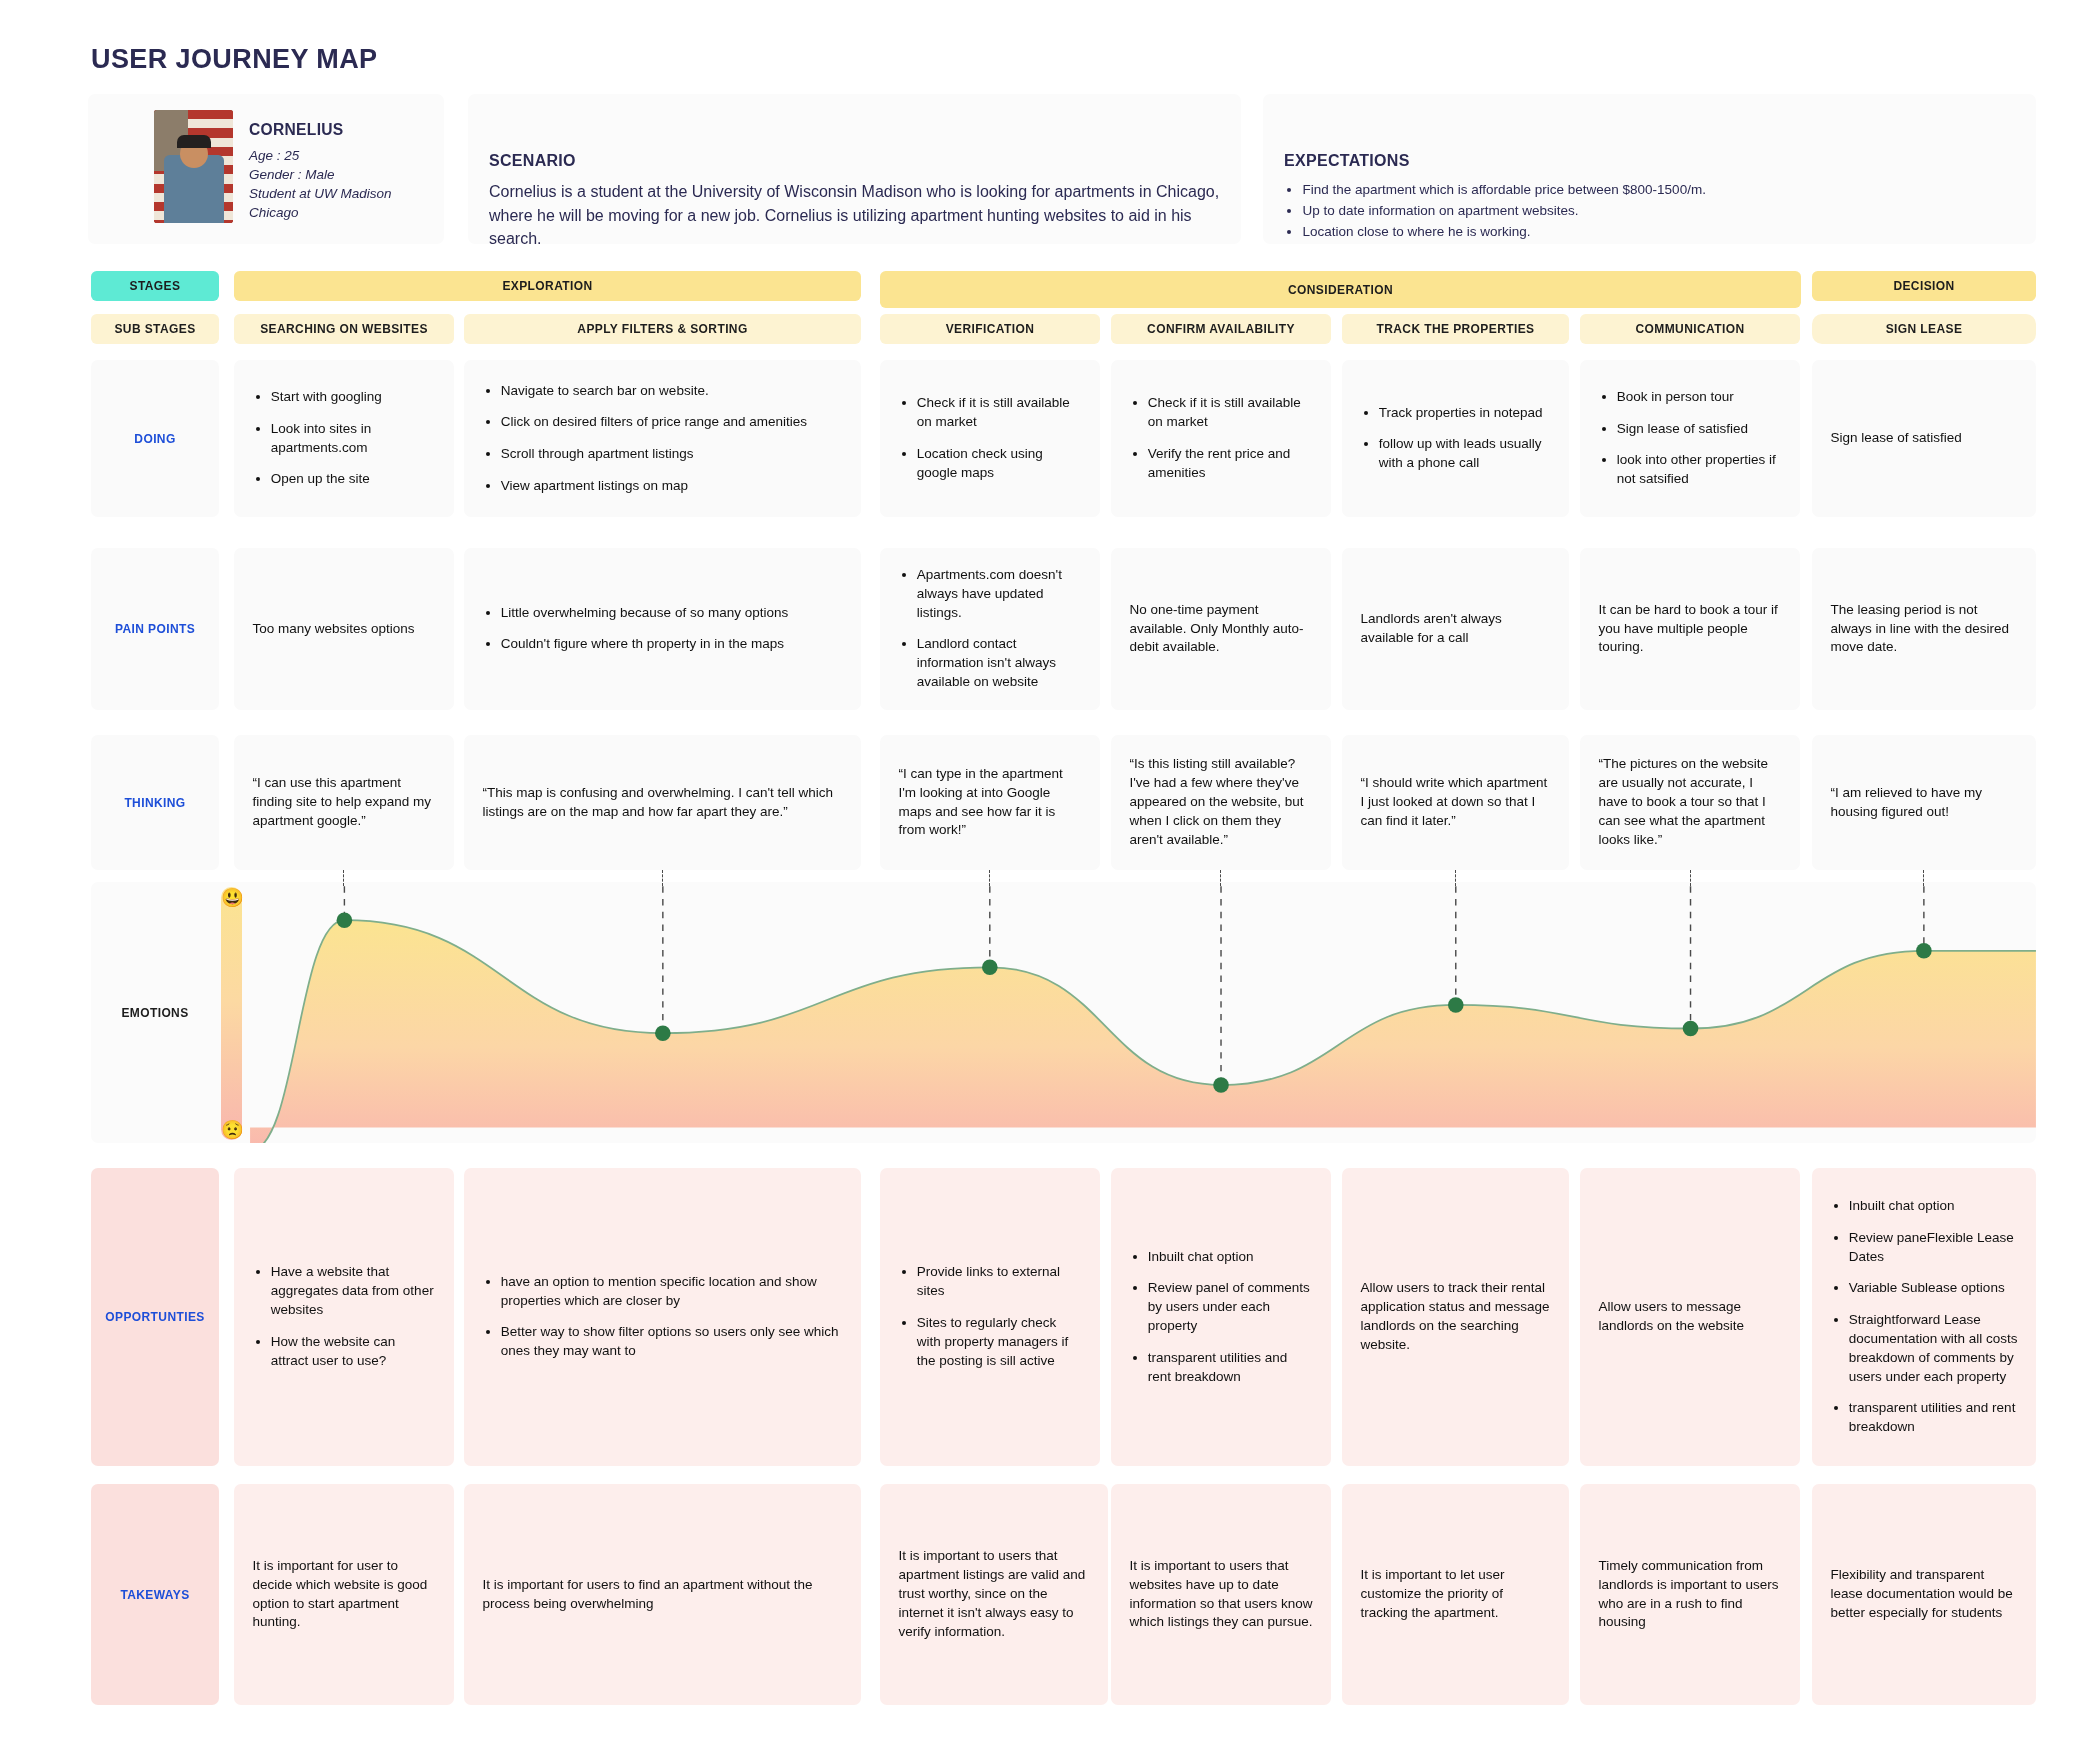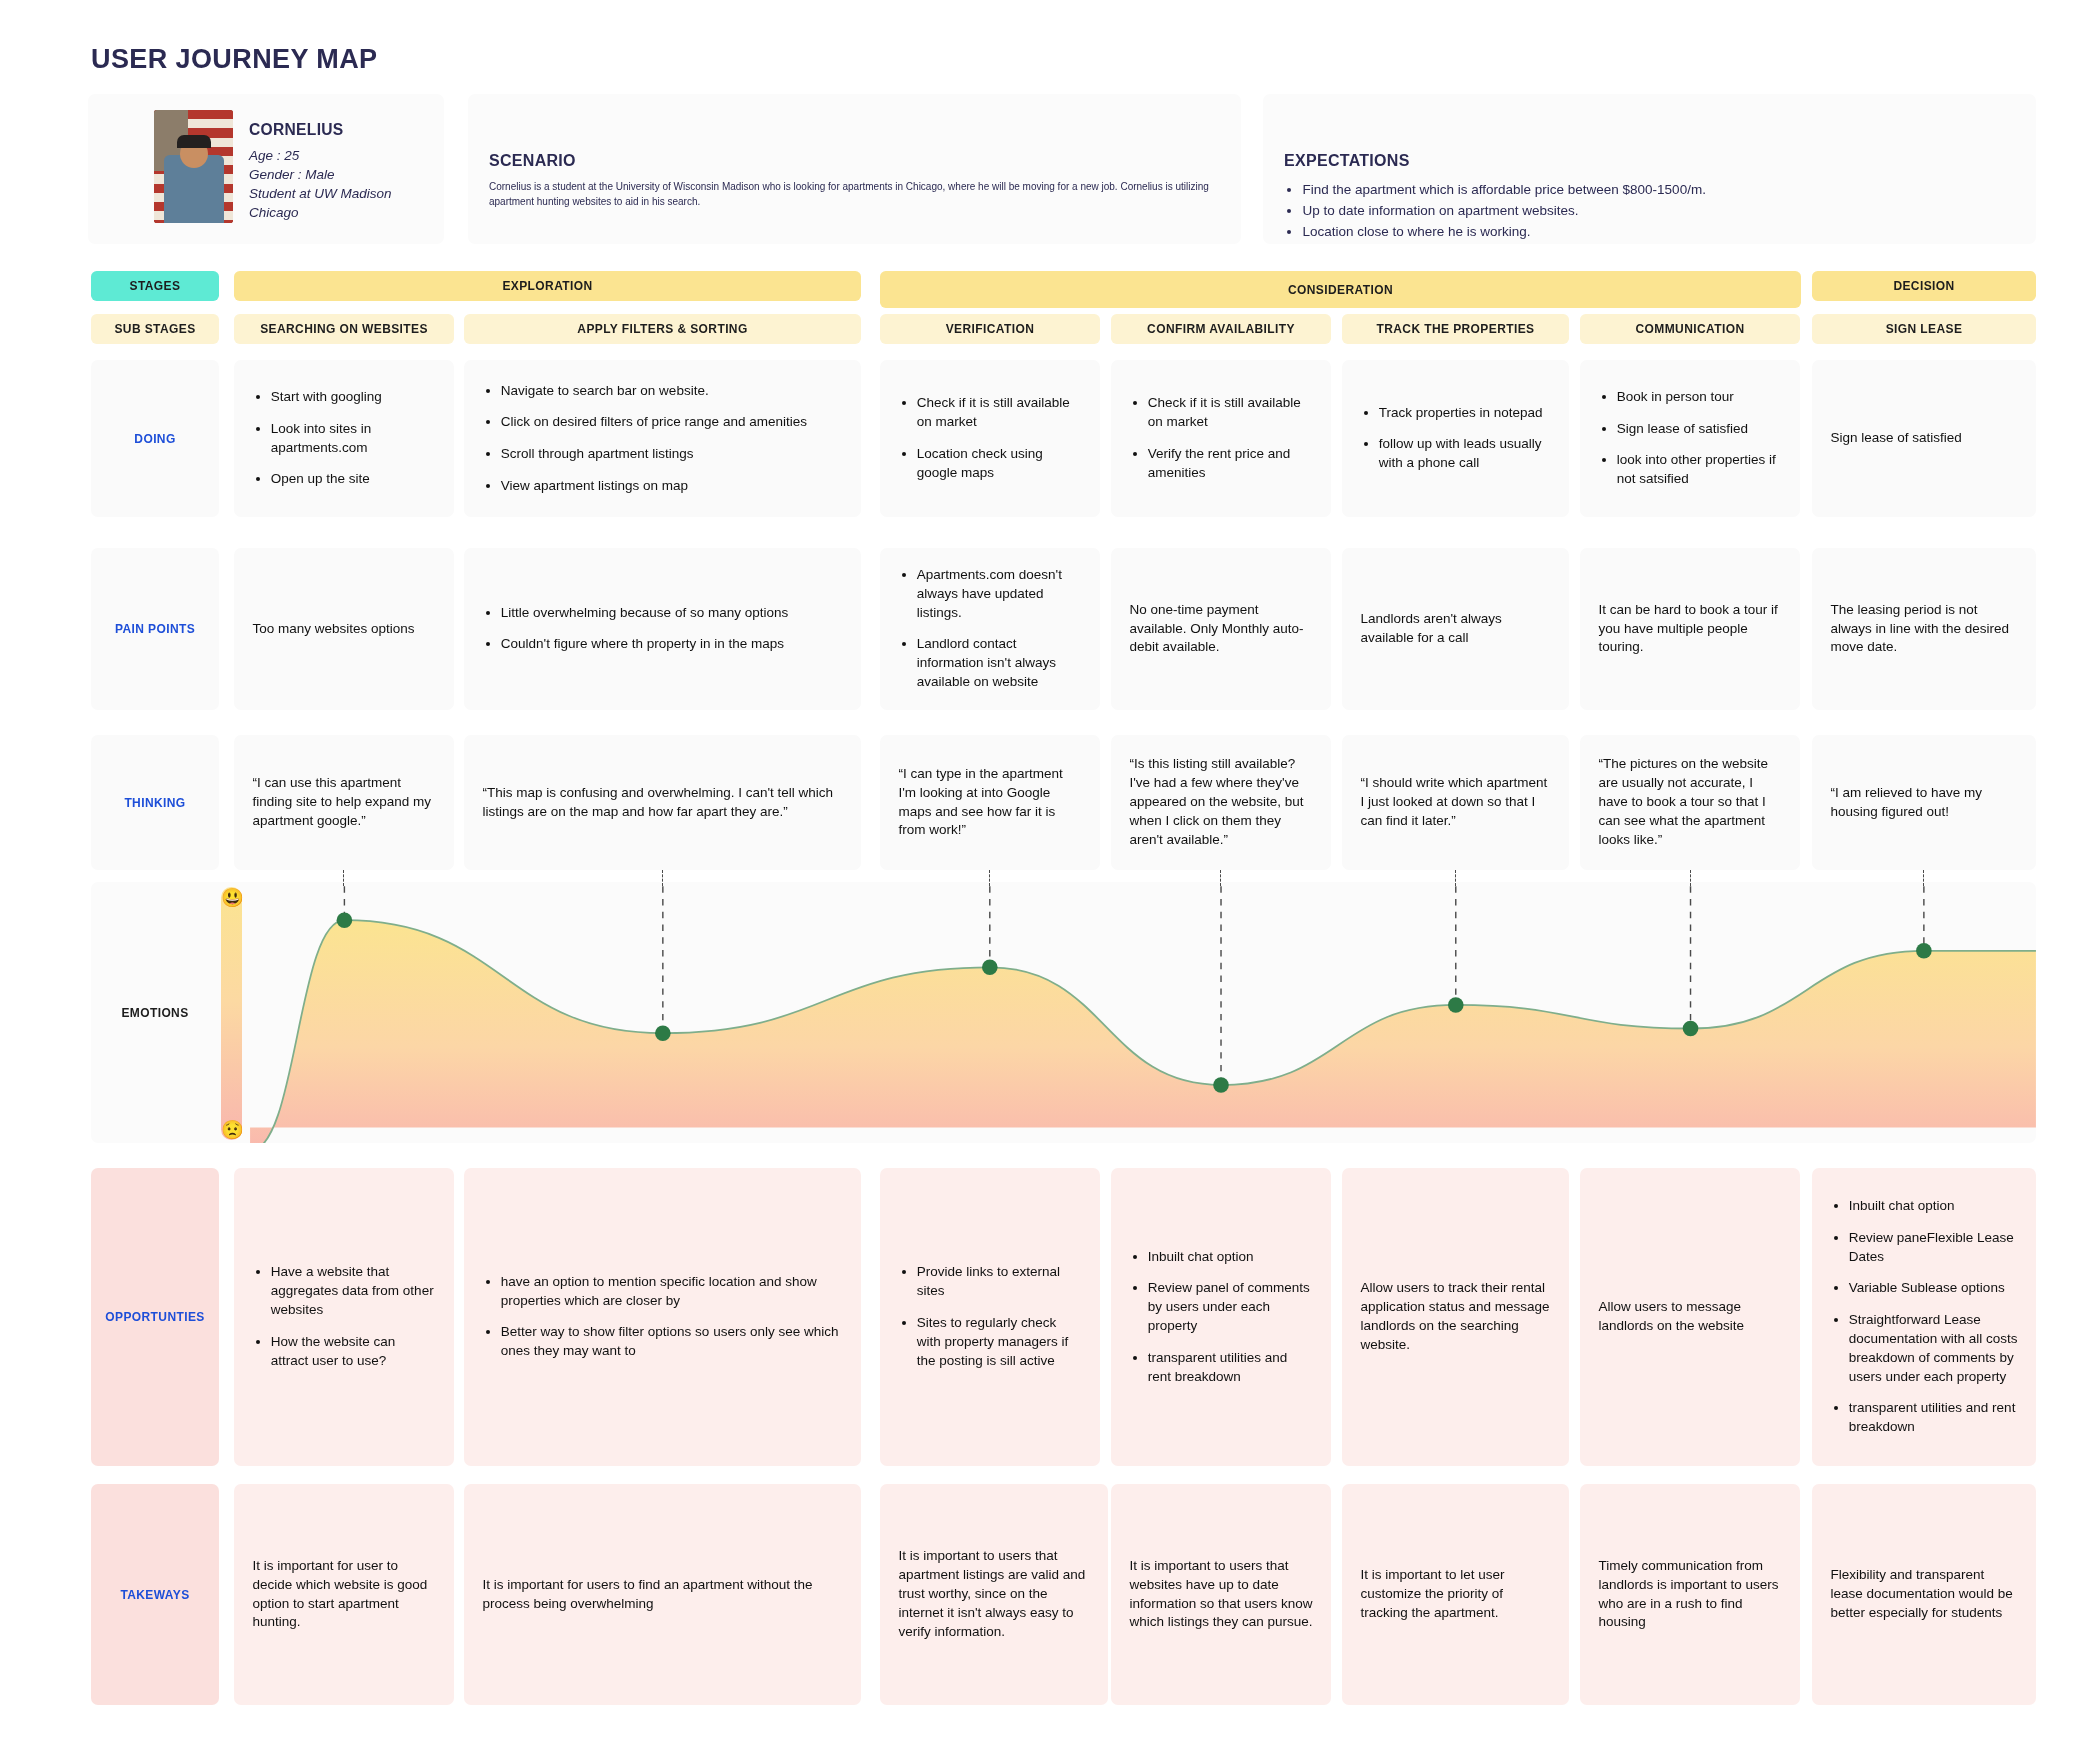--- a/index.html
+++ b/index.html
@@ -76,21 +76,21 @@
   }
 
   .persona-info { padding-left: 15.6px; padding-top: 11.3px; color: #2b2a52; }
   .persona-name { font-size: 15.6px; font-weight: bold; letter-spacing: 0.3px; margin-bottom: 7px; }
   .persona-meta { font-size: 13.5px; font-style: italic; line-height: 1.42; }
 
   .card-heading {
     font-size: 16px; font-weight: bold; color: #2b2a52;
     letter-spacing: 0.3px; margin-bottom: 10px; margin-top: 40px;
   }
-  .card-text { font-size: 10px; color: #2b2a52; line-height: 1.45; }
+  .card-text { font-size: 16px; color: #2b2a52; line-height: 1.45; }
   .card-list { margin: 0; padding-left: 18.4px; }
   .card-list li { font-size: 13.5px; color: #2b2a52; line-height: 1.55; }
 
   
   .cell {
     position: absolute;
     box-sizing: border-box;
     border-radius: 7px;
   }
 
@@ -203,21 +203,21 @@
       <div class="cell stage-cell" style="left: 234px; top: 271px; width: 627px; height: 30px;">EXPLORATION</div>
       <div class="cell stage-cell" style="left: 880px; top: 271px; width: 921px; height: 37px;">CONSIDERATION</div>
       <div class="cell stage-cell" style="left: 1812px; top: 271px; width: 224px; height: 30px;">DECISION</div>
       <div class="cell substage-cell label-sub" style="left: 91px; top: 314px; width: 128px; height: 30px;">SUB STAGES</div>
       <div class="cell substage-cell" style="left: 234px; top: 314px; width: 220px; height: 30px;">SEARCHING ON WEBSITES</div>
       <div class="cell substage-cell" style="left: 464px; top: 314px; width: 397px; height: 30px;">APPLY FILTERS &amp; SORTING</div>
       <div class="cell substage-cell" style="left: 880px; top: 314px; width: 220px; height: 30px;">VERIFICATION</div>
       <div class="cell substage-cell" style="left: 1111px; top: 314px; width: 220px; height: 30px;">CONFIRM AVAILABILITY</div>
       <div class="cell substage-cell" style="left: 1342px; top: 314px; width: 227px; height: 30px;">TRACK THE PROPERTIES</div>
       <div class="cell substage-cell" style="left: 1580px; top: 314px; width: 220px; height: 30px;">COMMUNICATION</div>
-      <div class="cell substage-cell" style="left: 1812px; top: 314px; width: 224px; height: 30px;">SIGN LEASE</div>
+      <div class="cell substage-cell" style="left: 1812px; top: 314px; width: 224px; height: 30px; border-radius: 10px;">SIGN LEASE</div>
       <div class="cell cell rowlabel grey-label" style="left: 91px; top: 360px; width: 128px; height: 157px;">DOING</div>
       <div class="cell cell grey" style="left: 234px; top: 360px; width: 220px; height: 157px;">
         <div class="cellbody vcenter">
           <ul>
             <li>Start with googling</li>
             <li>Look into sites in apartments.com</li>
             <li>Open up the site</li>
           </ul>
         </div>
       </div>

